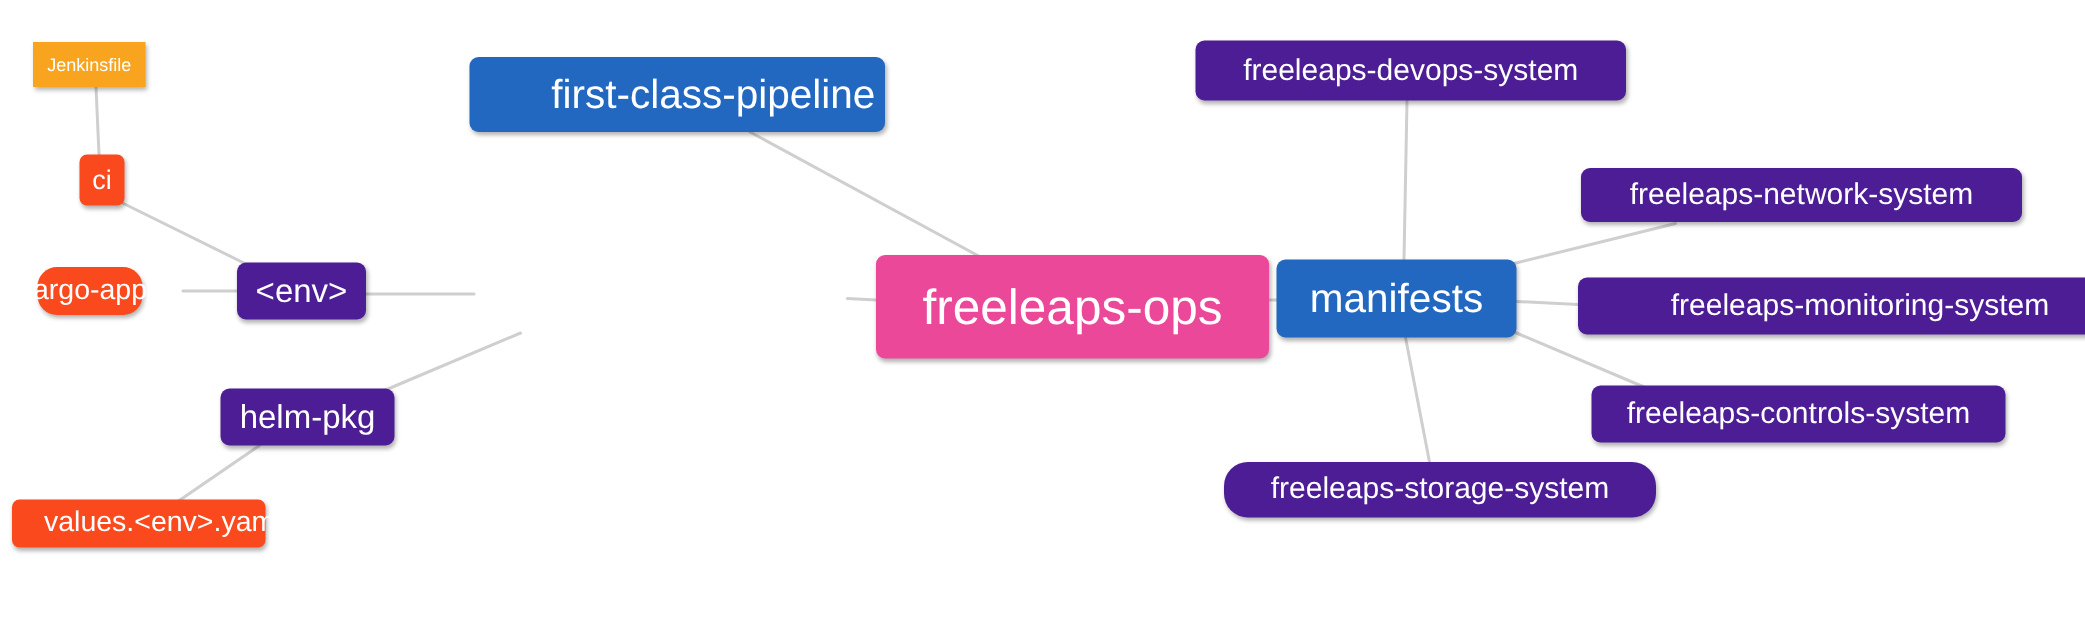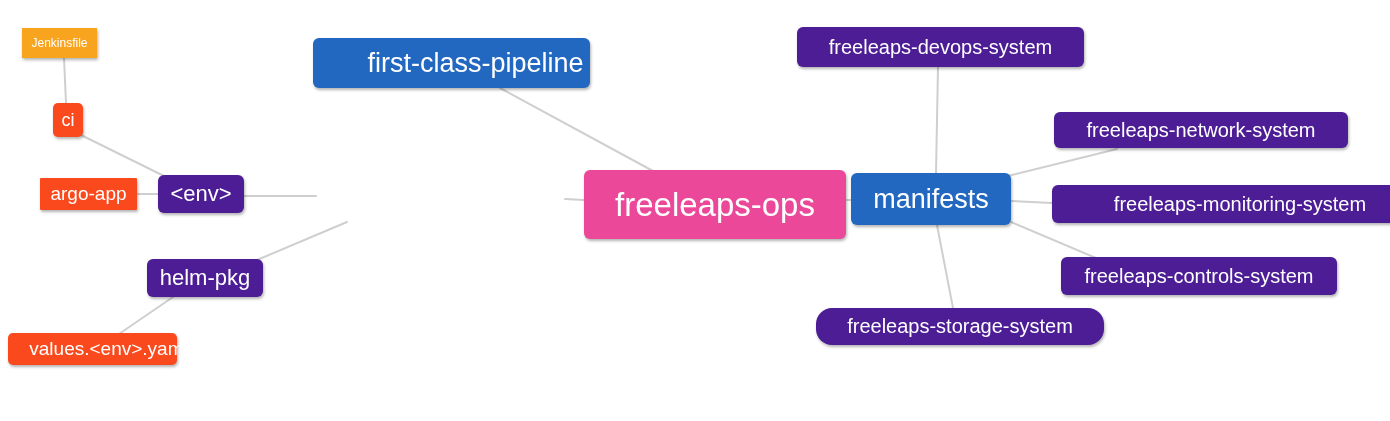--- a/index.html
+++ b/index.html
@@ -35,21 +35,21 @@
     box-sizing: border-box;
   }
   .c-blue  { background: #2268c0; }
   .c-green { background: #4c1d95; }
   .c-red   { background: #fa4a1d; }
   .c-amber { background: #f9a41f; }
   .c-dark  { background: #ec4899; }
 
   .n-jenkinsfile { left: 22px;  top: 28px;  width: 75px;  height: 30px; font-size: 12px; border-radius: 0; }
   .n-ci          { left: 53px;  top: 103px; width: 30px;  height: 34px; font-size: 18px; border-radius: 5px; }
-  .n-argo        { left: 40px;  top: 178px; width: 97px;  height: 32px; font-size: 19px; border-radius: 1px; }
+  .n-argo        { left: 25px;  top: 178px; width: 70px;  height: 32px; font-size: 19px; border-radius: 13px; }
   .n-env         { left: 158px; top: 175px; width: 86px;  height: 38px; font-size: 22px; }
   .n-helm        { left: 147px; top: 259px; width: 116px; height: 38px; font-size: 22px; }
   .n-values      { left: 8px;   top: 333px; width: 169px; height: 32px; font-size: 19px; border-radius: 5px; padding-left: 32px; }
   .n-fcp         { left: 313px; top: 38px;  width: 277px; height: 50px; font-size: 27px; padding-left: 48px; }
   .n-svc         { left: 316px; top: 173px; width: 249px; height: 49px; font-size: 27px; }
   .n-root        { left: 584px; top: 170px; width: 262px; height: 69px; font-size: 33px; }
   .n-manifests   { left: 851px; top: 173px; width: 160px; height: 52px; font-size: 27px; }
   .n-devops      { left: 797px; top: 27px;  width: 287px; height: 40px; font-size: 20px; }
   .n-network     { left: 1054px;top: 112px; width: 294px; height: 36px; font-size: 20px; }
   .n-monitoring  { left: 1052px;top: 185px; width: 376px; height: 38px; font-size: 20px; }

